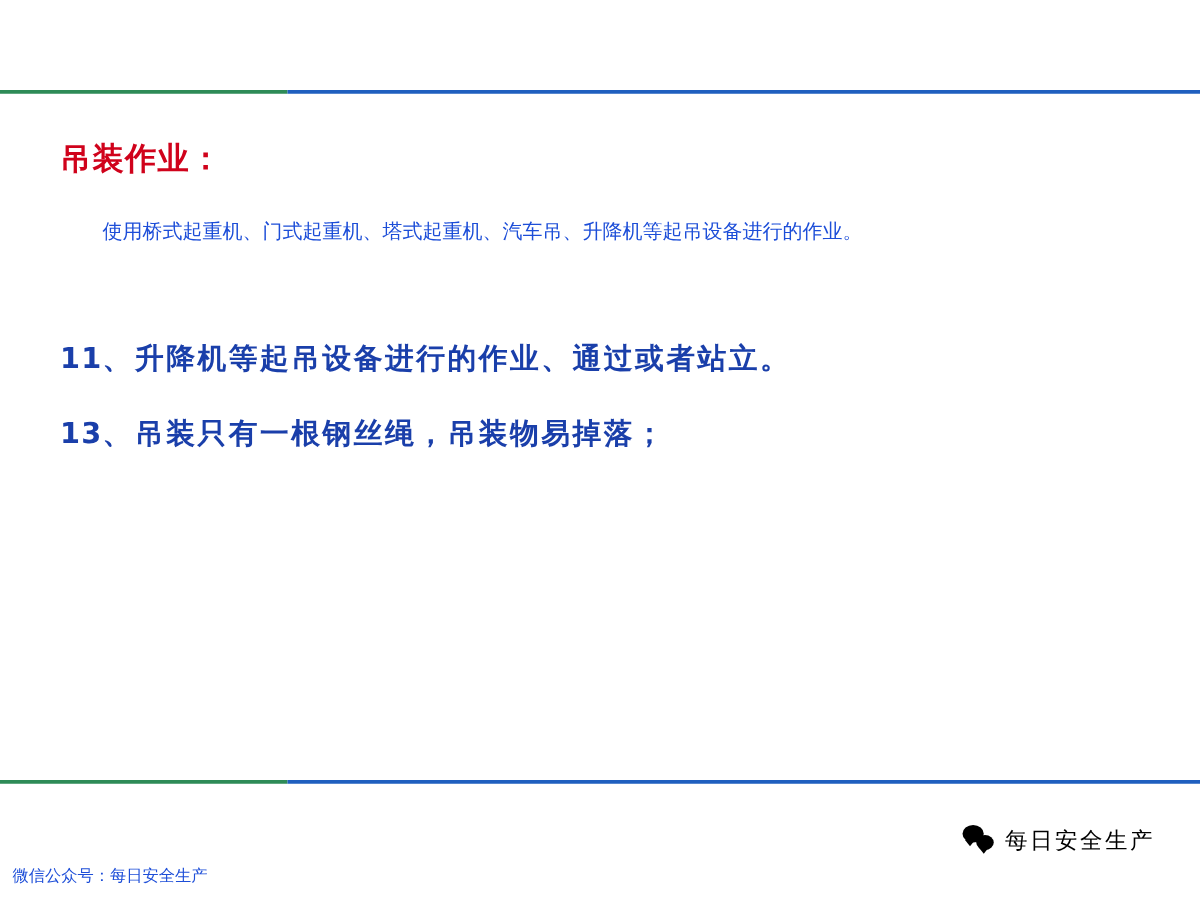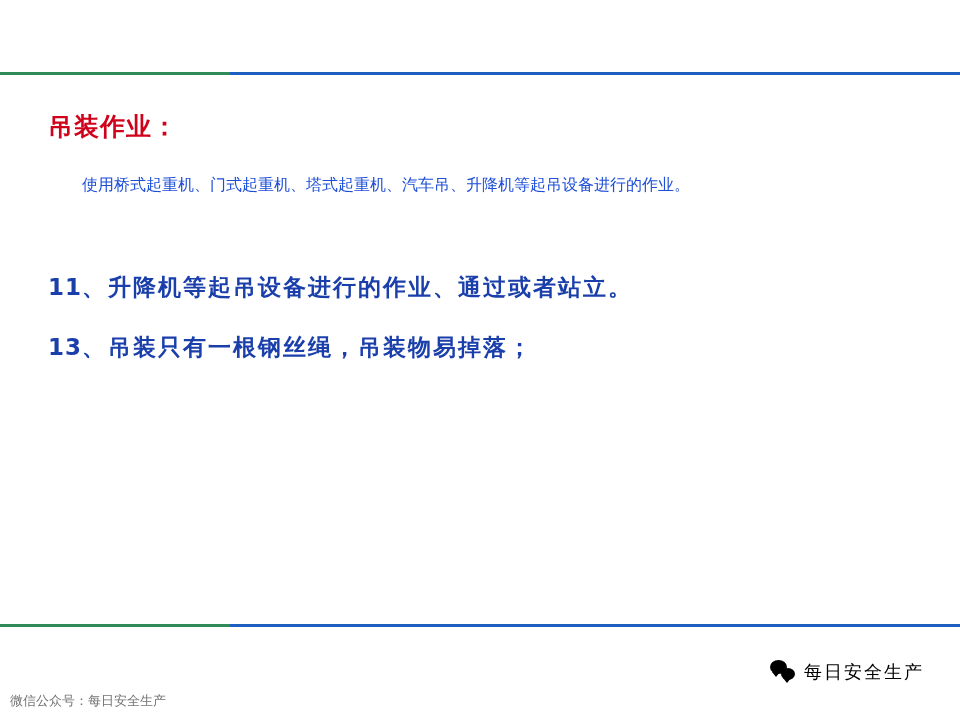--- a/index.html
+++ b/index.html
@@ -112,21 +112,21 @@
   .list-item .txt {
     flex: 1 1 auto;
     padding-left: 2px;
     letter-spacing: 2px;
   }
 
   .footer-left {
     position: absolute;
     left: 10px;
     top: 692px;
-    color: #737373;
+    color: #1d4ed8;
     font-size: 13px;
     font-family: "DejaVu Sans", "Liberation Sans", sans-serif;
   }
 
   .footer-badge {
     position: absolute;
     right: 36px;
     top: 660px;
     display: flex;
     align-items: flex-start;

